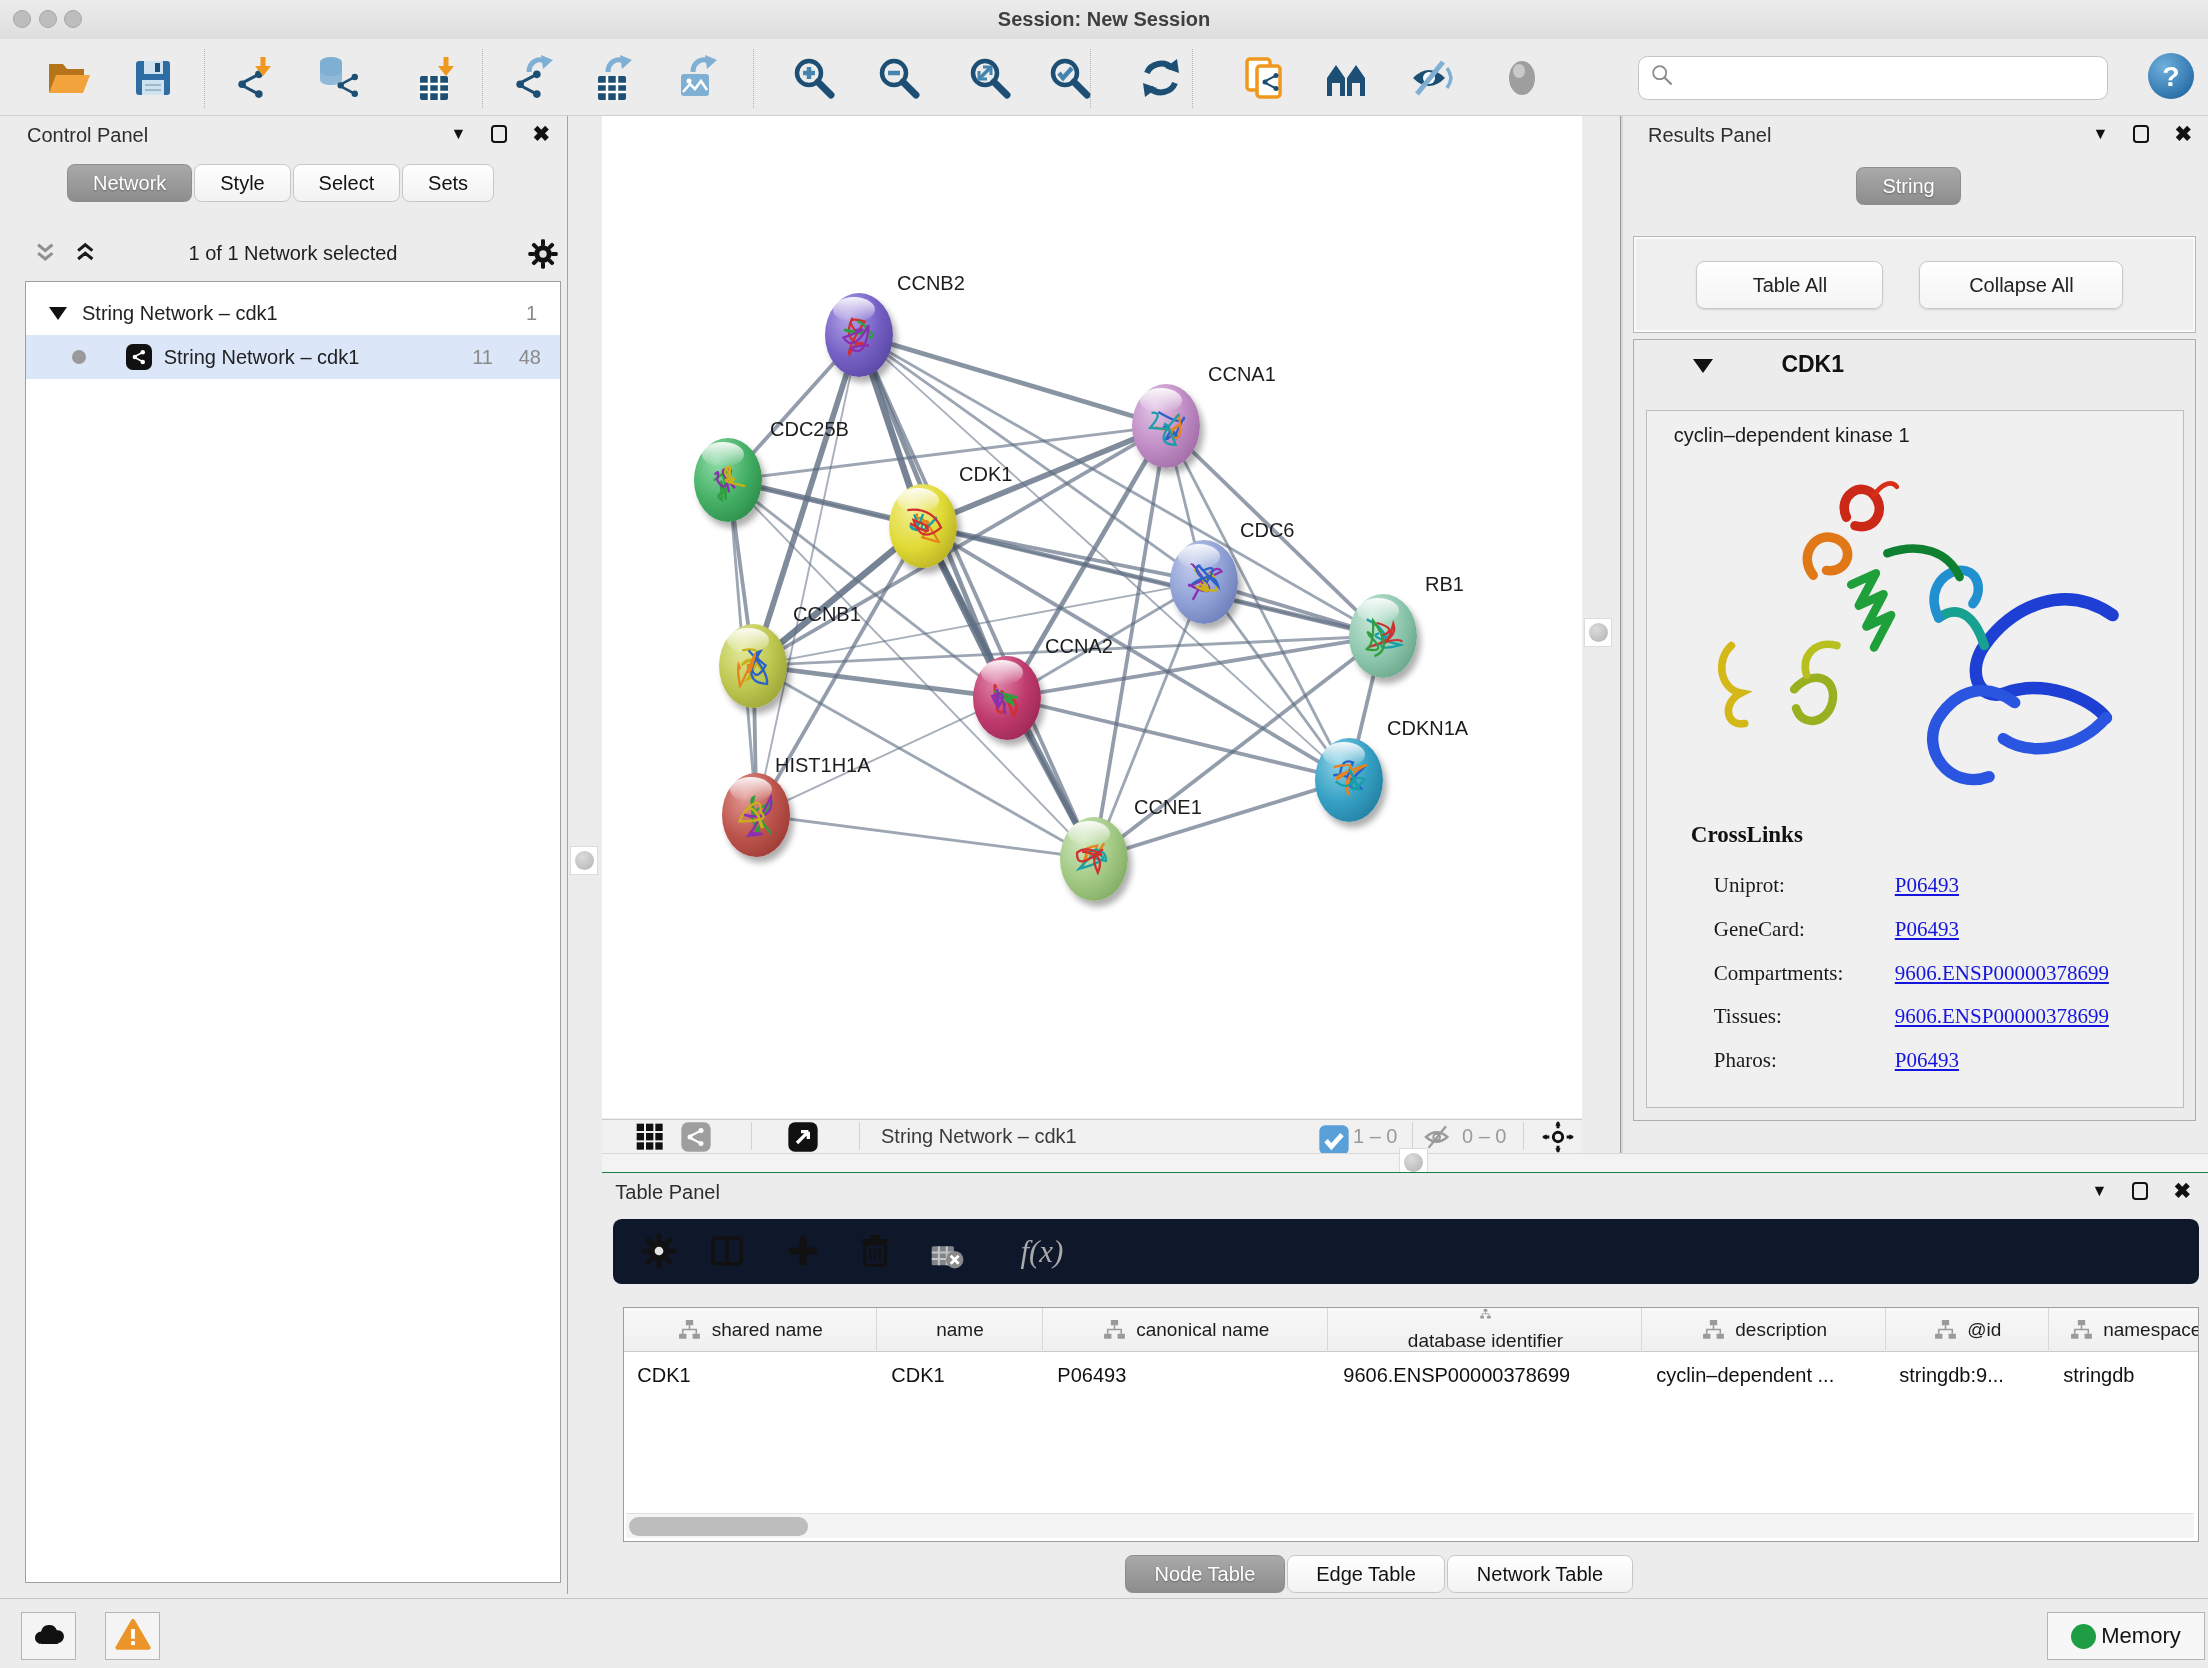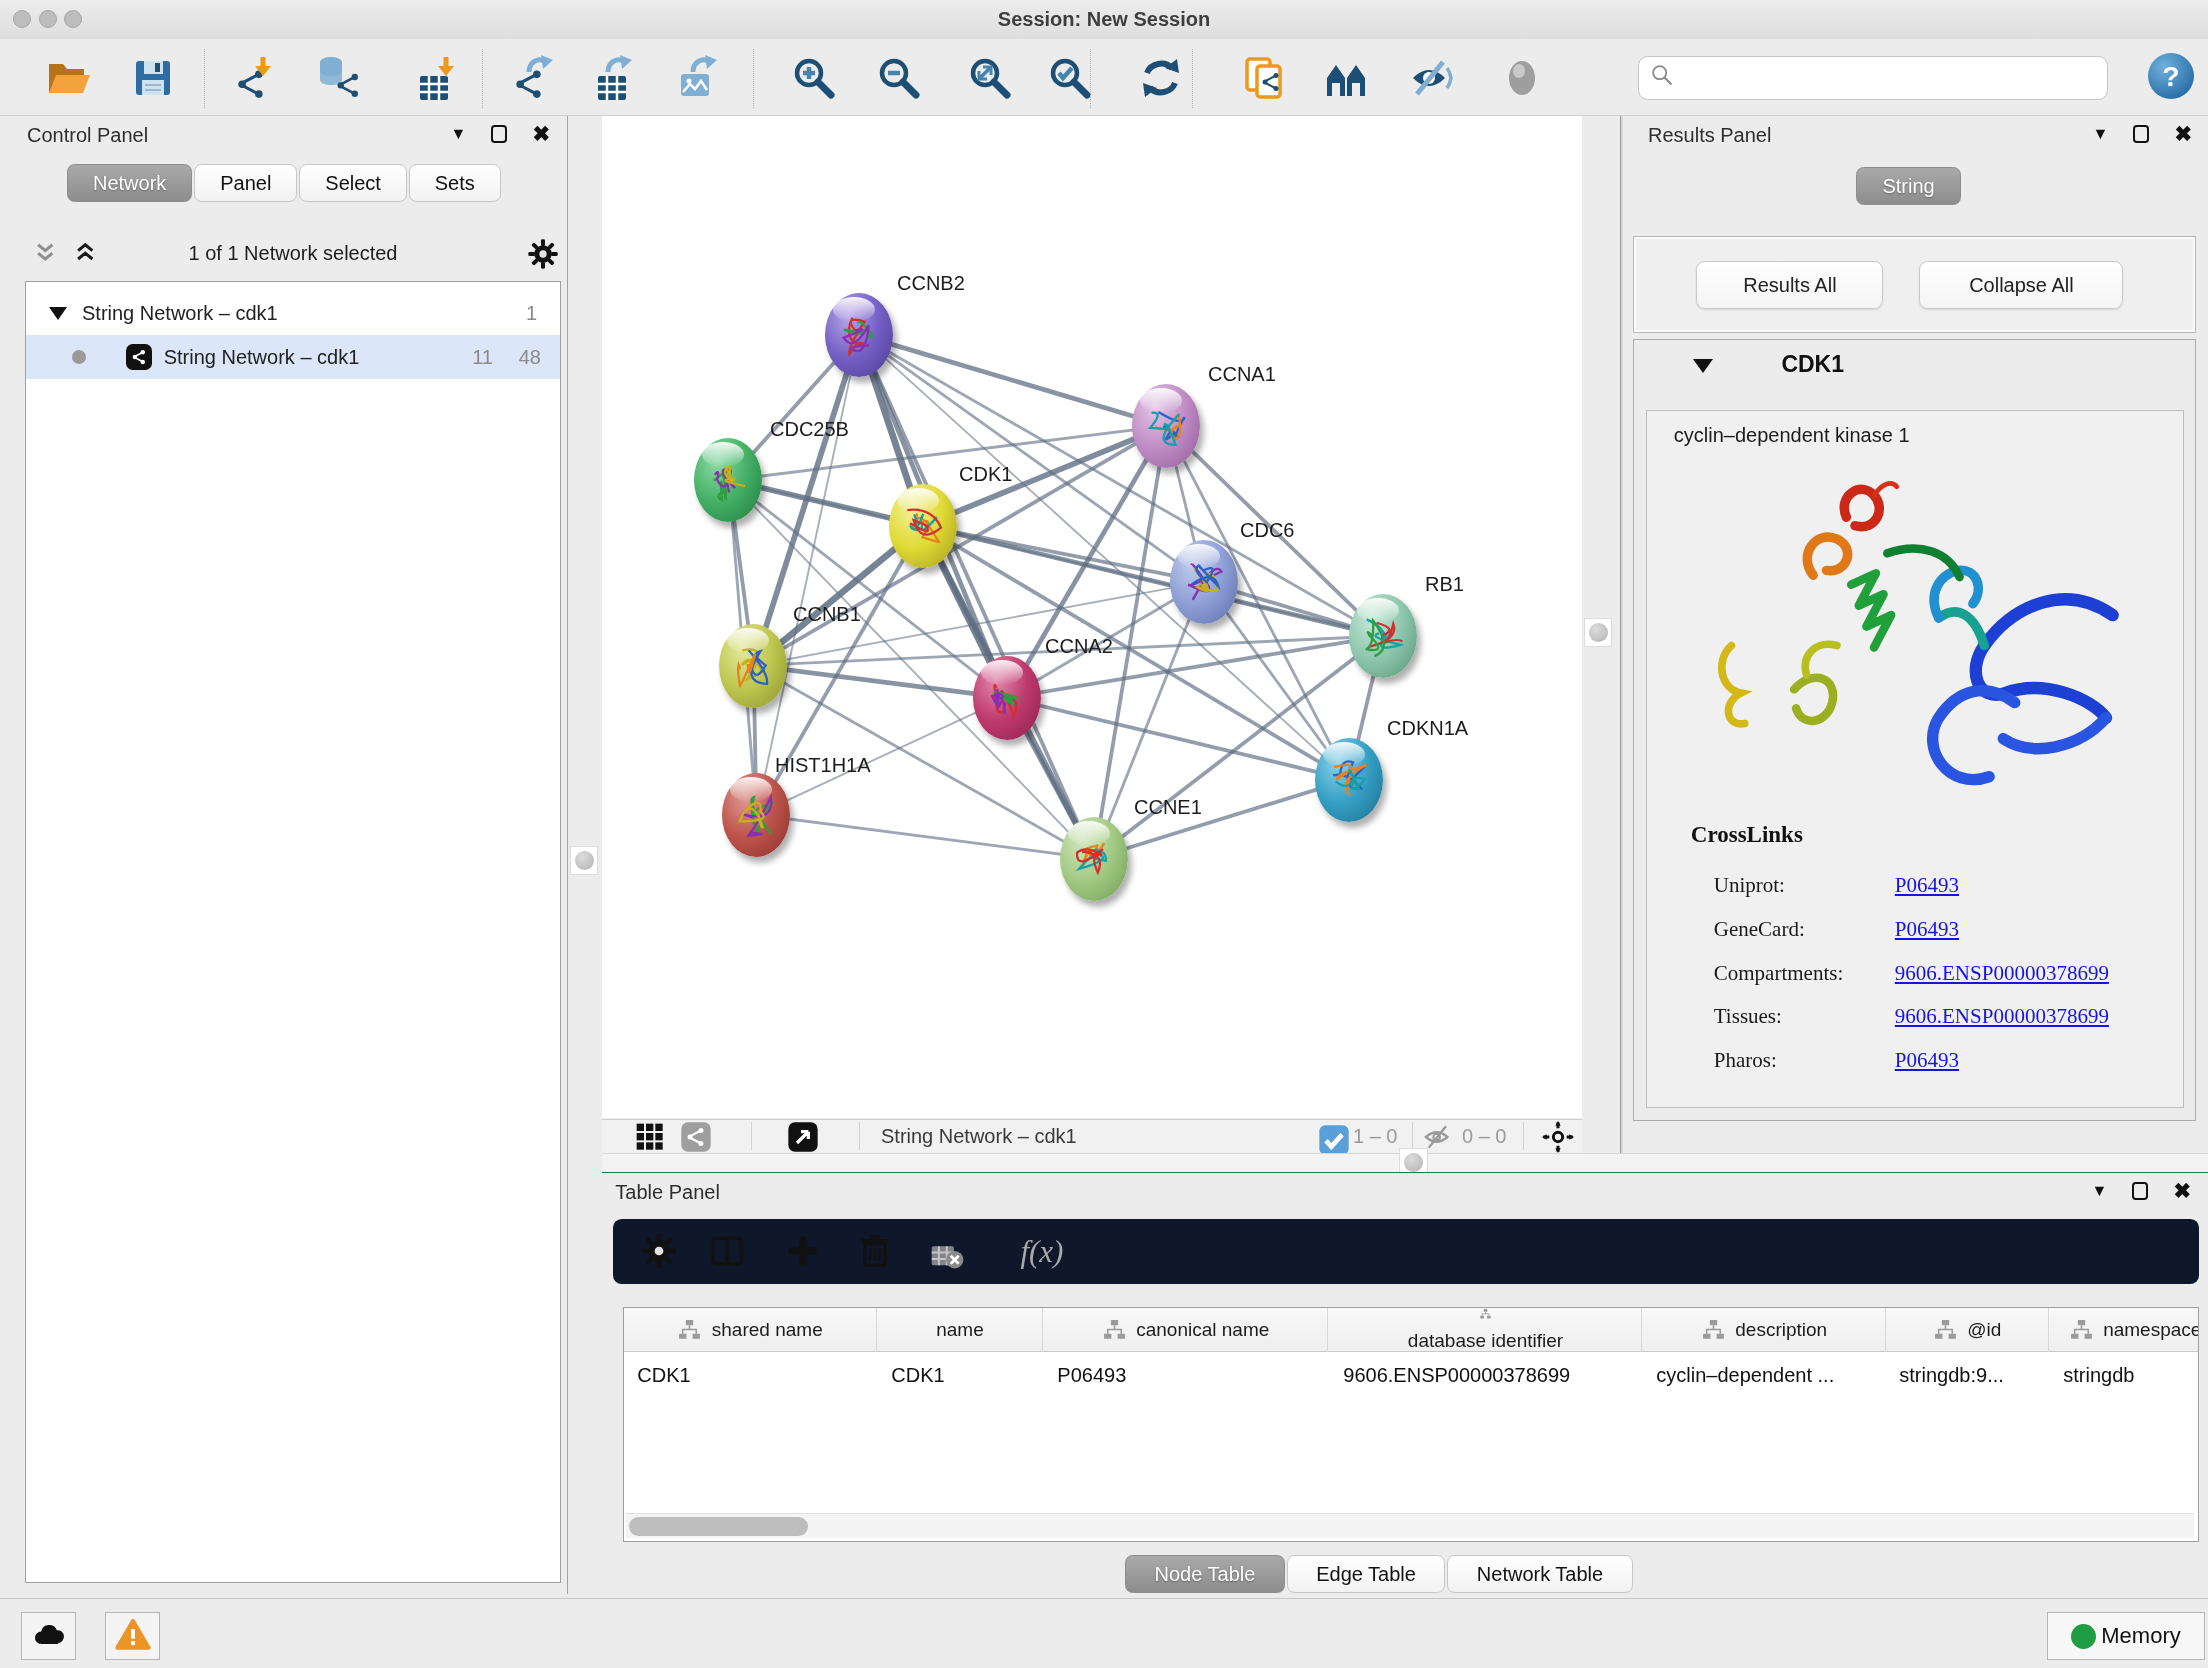--- a/index.html
+++ b/index.html
@@ -294,21 +294,21 @@
   <div class="panel-head">
     <div class="panel-title">Control Panel</div>
     <div class="panel-ctrls">
       <span class="pc-collapse">▼</span>
       <span class="pc-float"></span>
       <span class="pc-close">✖</span>
     </div>
   </div>
   <div class="cp-tabs" id="cp-tabs">
       <div class="tab active">Network</div>
-      <div class="tab">Panel</div>
+      <div class="tab">Style</div>
       <div class="tab">Select</div>
       <div class="tab">Sets</div>
     </div>
   <div class="cp-info">
     <span class="chev" style="left:5.7px"><svg viewBox="0 0 48 48">
           <path d="M12 8 l12 10 12-10 M12 22 l12 10 12-10" stroke="#8f8f8f" stroke-width="5" fill="none"></path>
         </svg></span>
     <span class="chev" style="left:46px"><svg viewBox="0 0 48 48">
           <path d="M12 18 l12-10 12 10 M12 32 l12-10 12 10" stroke="#1a1a1a" stroke-width="5" fill="none"></path>
         </svg></span>
@@ -558,21 +558,21 @@
   <div class="panel-head">
     <div class="panel-title">Results Panel</div>
     <div class="panel-ctrls">
       <span class="pc-collapse">▼</span>
       <span class="pc-float"></span>
       <span class="pc-close">✖</span>
     </div>
   </div>
   <div class="rp-tab tab active">String</div>
   <div class="rp-box">
-    <div class="rp-btn" style="left:62px; width:187px">Results All</div>
+    <div class="rp-btn" style="left:62px; width:187px">Table All</div>
     <div class="rp-btn" style="left:285px; width:204px">Collapse All</div>
   </div>
   <div class="rp-group">
     <div class="rp-group-head">
       <span class="rp-caret"></span>
       <span class="rp-gene">CDK1</span>
     </div>
     <div class="rp-inner">
       <div class="rp-desc">cyclin–dependent kinase 1</div>
       <svg class="rp-protein" width="428" height="328" viewBox="0 0 450 345">

